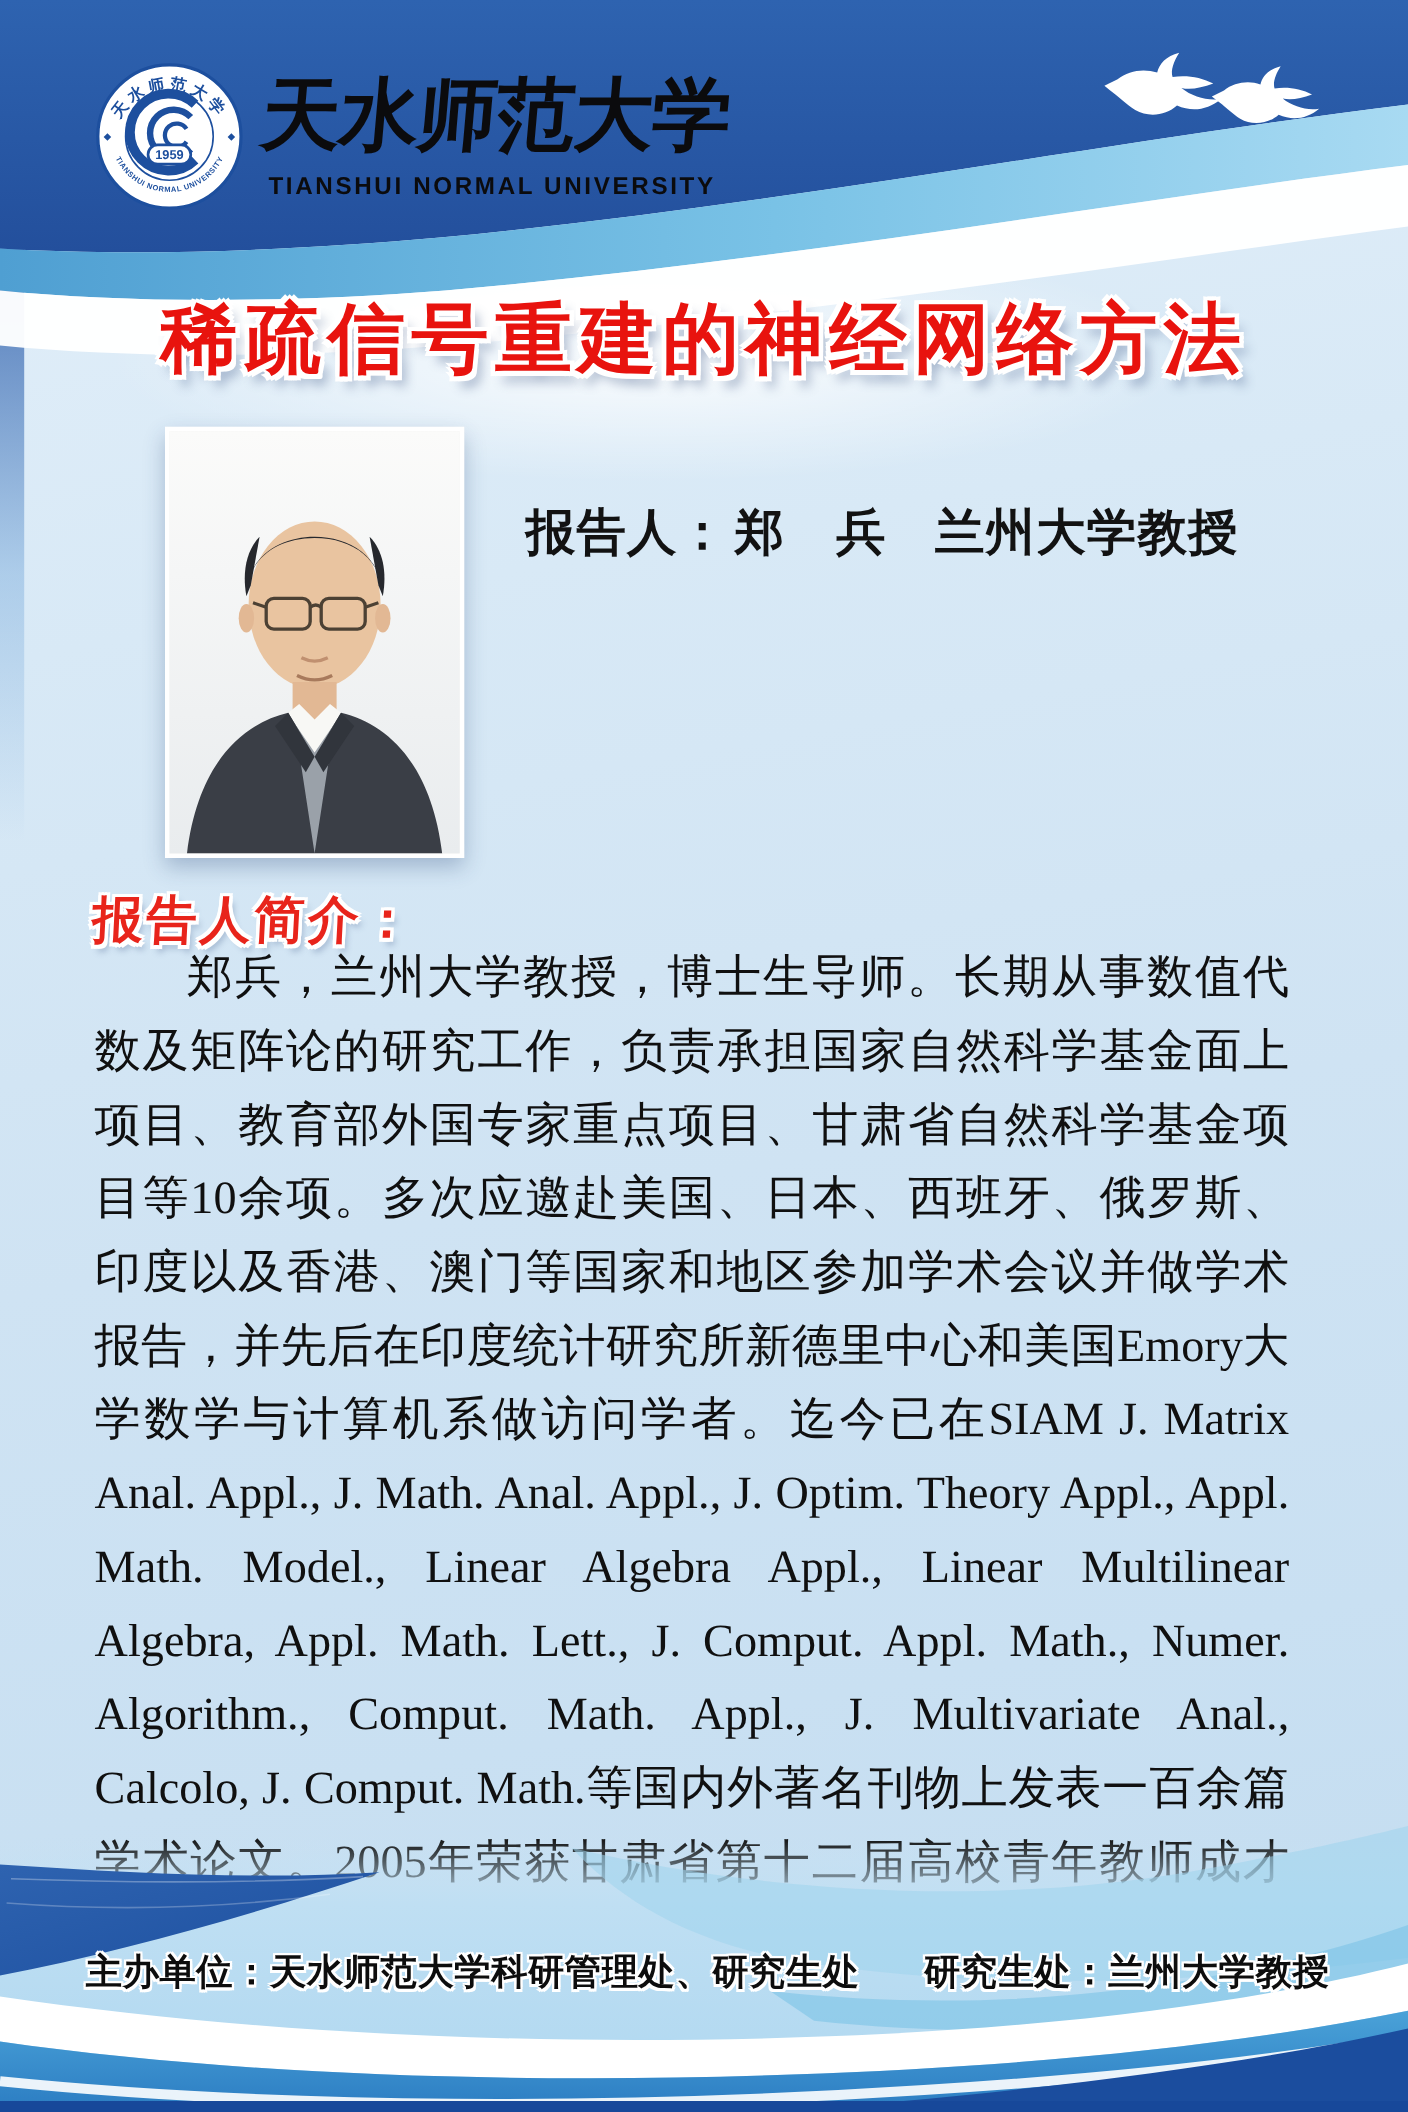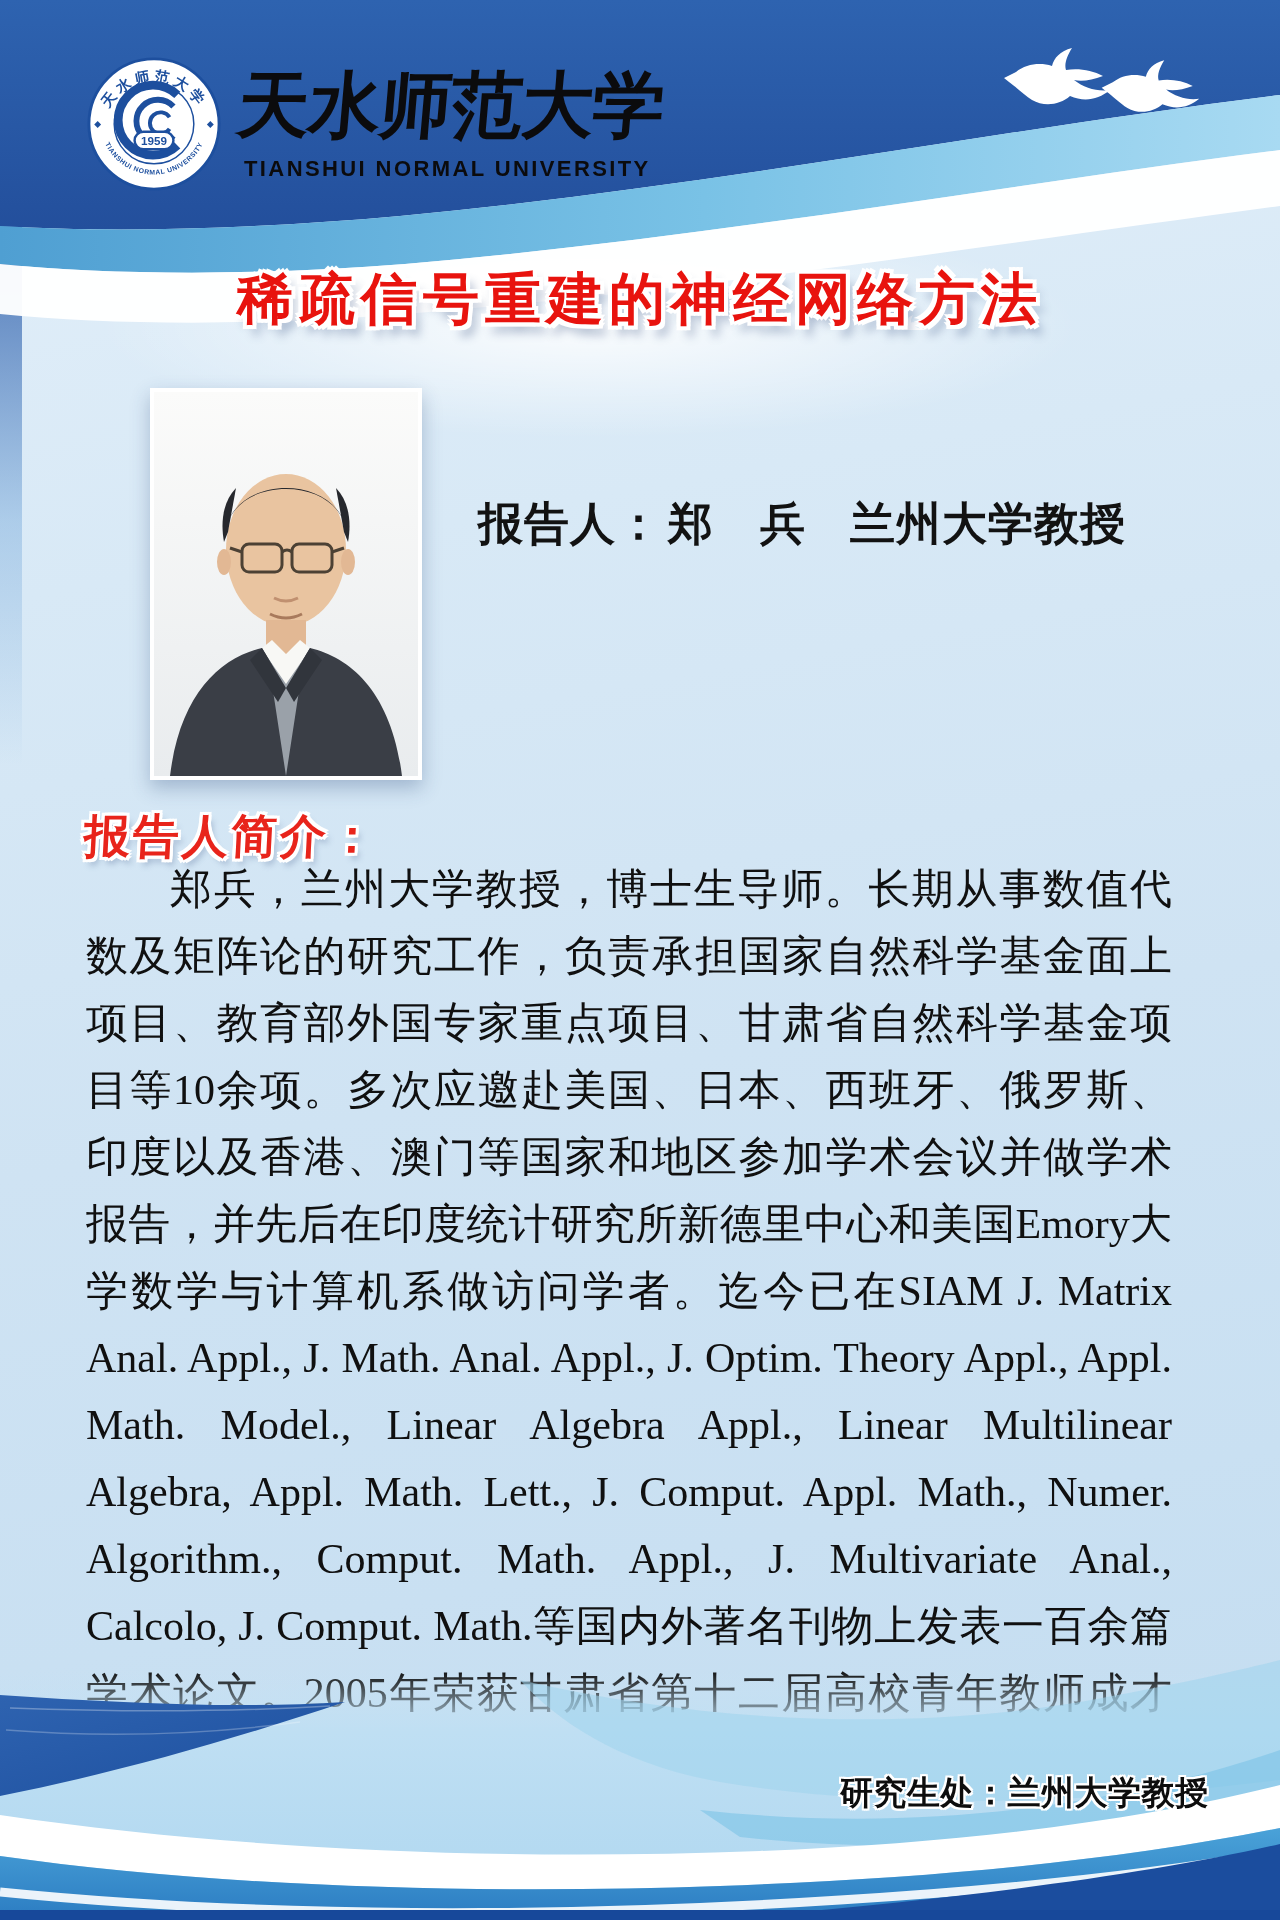--- a/index.html
+++ b/index.html
@@ -16,32 +16,32 @@
     background:linear-gradient(180deg, rgba(42,90,168,.80), rgba(90,150,210,.35) 55%, rgba(120,170,215,0));}
   
   .hdr-svg{left:0;top:0;width:1280px;height:330px;}
   .uni-cn{left:238px;top:50px;width:560px;height:110px;
     font-size:72px;font-weight:900;color:#0b0b0d;letter-spacing:-1px;
     transform:skewX(-5deg);line-height:110px;white-space:nowrap;}
   .uni-en{left:244px;top:156px;font-size:22px;font-weight:800;color:#0b0b0d;
     letter-spacing:2.4px;white-space:nowrap;}
   
   .lecture-title{left:0;top:262px;width:1280px;text-align:center;
-    font-size:56px;font-weight:900;letter-spacing:6px;color:#e8130e;white-space:nowrap;
+    font-size:70px;font-weight:900;letter-spacing:6px;color:#e8130e;white-space:nowrap;
     text-shadow:
       -4px -4px 0 #fff, 4px -4px 0 #fff, -4px 4px 0 #fff, 4px 4px 0 #fff,
       0 -4px 0 #fff, 0 4px 0 #fff, -4px 0 0 #fff, 4px 0 0 #fff,
       7px 10px 10px rgba(70,95,140,.45);}
   
   .photo{left:150px;top:388px;width:264px;height:384px;border:4px solid #ffffff;
     box-shadow:0 8px 18px rgba(40,70,120,.30);background:#f6f6f4;}
   
   .info-line{left:478px;height:56px;line-height:56px;font-size:45px;font-weight:600;
     color:#121212;white-space:nowrap;letter-spacing:1px;}
-  .il-1{top:496px;font-family:Liberation Serif, serif;} .il-2{top:571px;} .il-3{top:658px;}
+  .il-1{top:456px;font-family:Liberation Serif, serif;} .il-2{top:571px;} .il-3{top:658px;}
   .speaker-name{margin-left:6px;}
   .speaker-affil{margin-left:44px;}
   
   .bio-heading{left:84px;top:806px;font-size:46px;font-weight:800;color:#e8241b;
     letter-spacing:3px;transform:skewX(-3deg);white-space:nowrap;
     text-shadow:
       -3px -3px 0 #fff, 3px -3px 0 #fff, -3px 3px 0 #fff, 3px 3px 0 #fff,
       0 -3px 0 #fff, 0 3px 0 #fff, -3px 0 0 #fff, 3px 0 0 #fff,
       4px 6px 6px rgba(70,95,140,.40);}
   .bio-text{left:86px;top:856px;width:1086px;font-family:"Liberation Serif", serif;
@@ -179,17 +179,20 @@
     <path fill="url(#wedge)" d="M0,35 C120,43 240,49 345,42 C232,80 112,114 0,136 Z"></path>
     <path d="M10,48 C120,52 230,52 330,46" stroke="#ffffff" stroke-width="1.5" opacity="0.3" fill="none"></path>
     <path d="M6,70 C110,78 210,74 300,62" stroke="#ffffff" stroke-width="1.5" opacity="0.25" fill="none"></path>
     <path fill="#ffffff" d="M0,155 C240,190 500,201 760,191 C980,182 1150,158 1280,125 L1280,168 C1120,200 940,218 720,226 C470,235 210,226 0,196 Z"></path>
     <path fill="url(#midblue)" d="M0,196 C210,226 470,235 720,226 C940,218 1120,200 1280,168 L1280,260 L0,260 Z"></path>
     <path fill="none" stroke="#ffffff" stroke-width="9" opacity="0.9" d="M0,232 C260,258 560,258 840,240 C1020,229 1160,213 1280,192"></path>
     <path fill="#1b4d9e" d="M700,260 C940,242 1140,216 1280,184 L1280,260 Z"></path>
     <rect x="0" y="250" width="1280" height="10" fill="#17489a"></rect>
   </svg>
 
+  <div class="abs ftr-text ftr-org">
+    <span>主办单位：</span><span>天水师范大学科研管理处、研究生处</span>
+  </div>
   <div class="abs ftr-text ftr-co">
     <span>研究生处：</span><span>兰州大学教授</span>
   </div>
 
 </div>
 
 </body></html>

